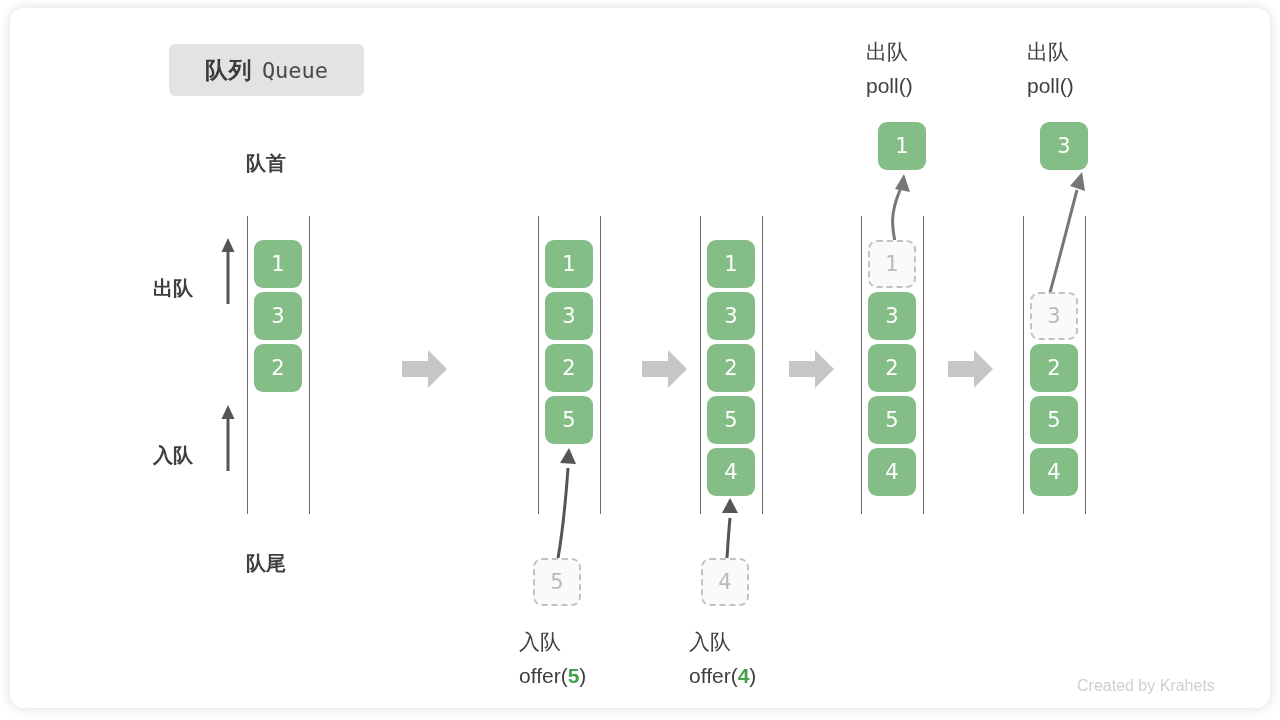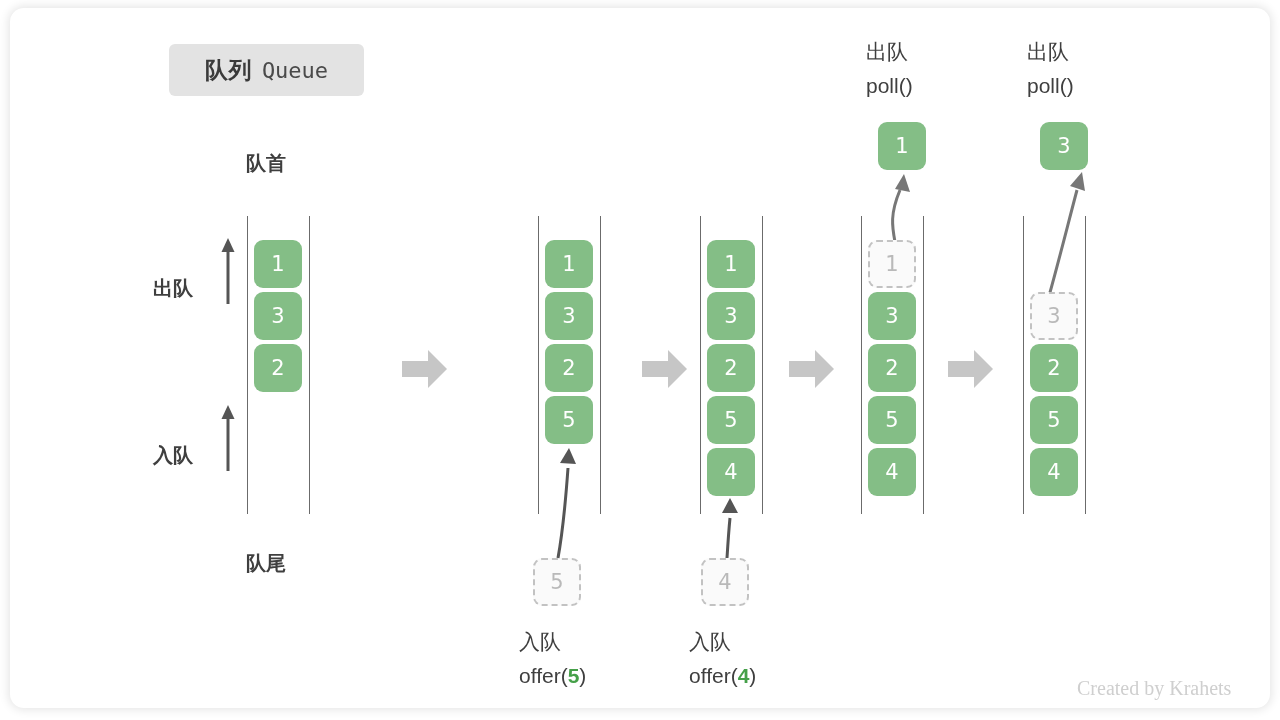--- a/index.html
+++ b/index.html
@@ -66,22 +66,22 @@
   }
   .cell.ghost{
     background:#fafafa;color:#b9b9b9;
     border:2px dashed #c2c2c2;
   }
 
   
   .block-arrow{width:46px;height:40px;}
 
   .watermark{
-    font-family:Liberation Serif, serif;
-    font-size:20px;color:#cfcfcf;white-space:nowrap;
+    font-family:Liberation Sans, sans-serif;
+    font-size:16px;color:#cfcfcf;white-space:nowrap;
   }
 
   svg{overflow:visible;}
 </style>
 </head>
 <body>
 
 <div id="canvas">
 
   <div class="abs" id="title-badge">

